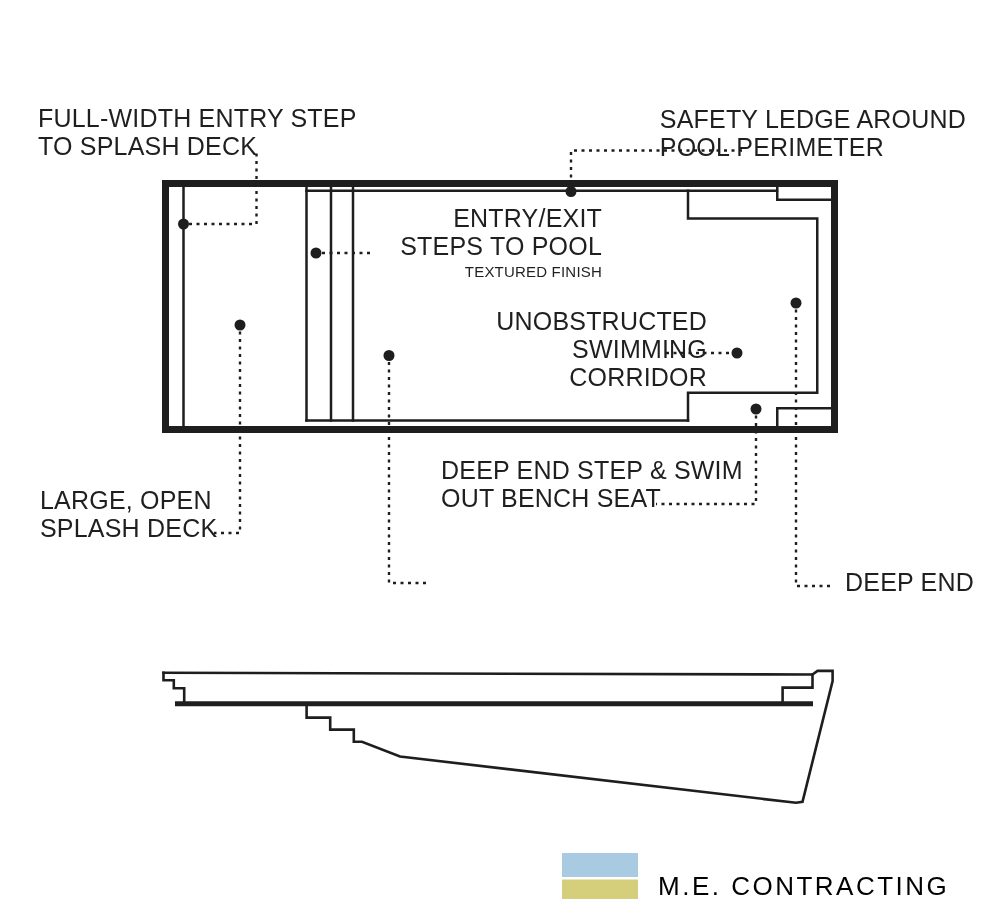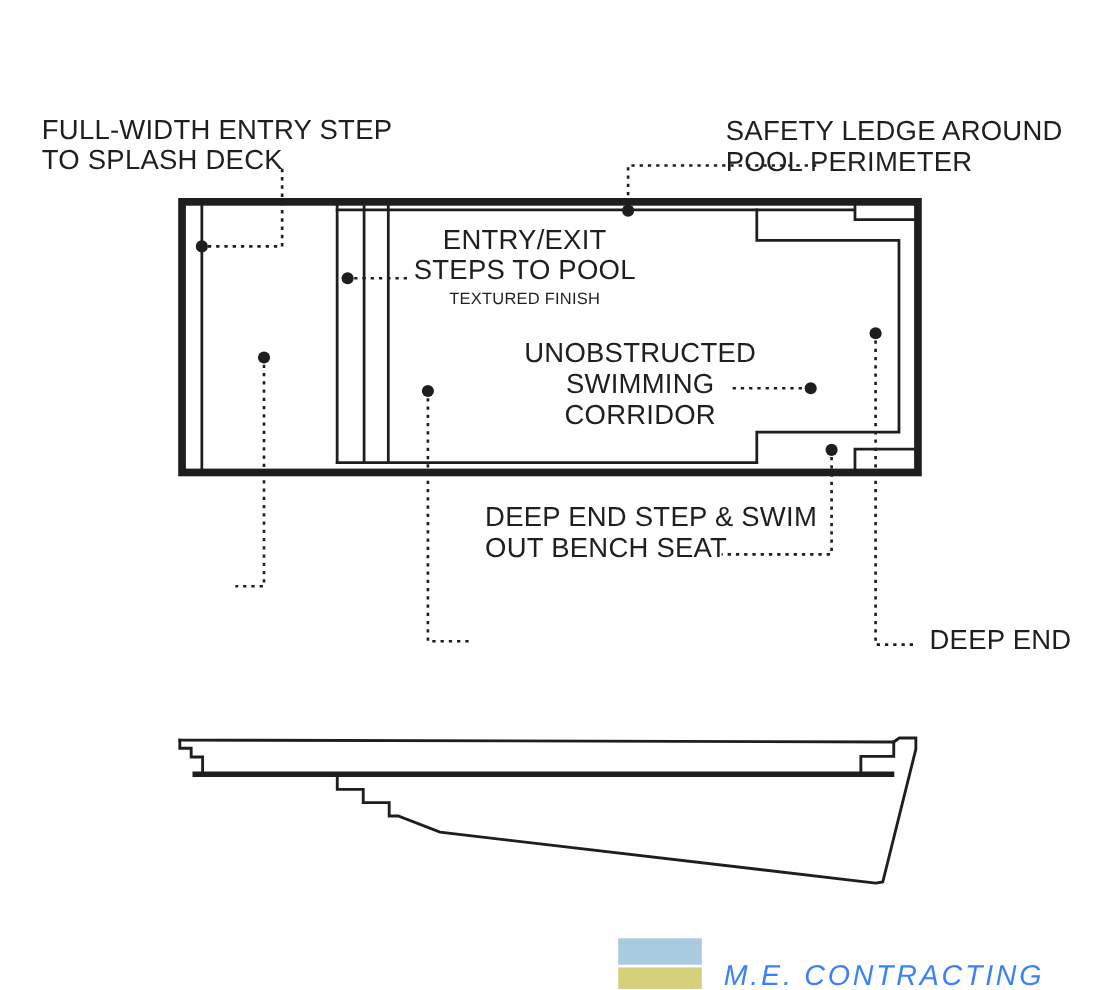--- a/index.html
+++ b/index.html
@@ -13,21 +13,21 @@
   #linework{position:absolute;left:0;top:0;}
   .lbl{
     position:absolute;
     font-size:25px;
     line-height:28px;
     color:#1f1f1f;
     letter-spacing:0.2px;
     white-space:pre-line;
     font-weight:400;
   }
-  .lbl.center{text-align:center;}
+  .lbl.center{text-align:right;}
   .lbl.right{text-align:left;}
   .lbl.small{font-size:15px;line-height:18px;letter-spacing:0.2px;}
   #brand-text{
     position:absolute;
     left:658px;top:871px;
     font-size:26px;
     line-height:30px;
     letter-spacing:2.5px;
     font-weight:400;
     white-space:nowrap;
@@ -107,19 +107,21 @@
 
   <div class="lbl center" style="left:457px;top:307px;width:250px;">UNOBSTRUCTED
 SWIMMING
 CORRIDOR</div>
 
   <div class="lbl center small" style="left:352px;top:263px;width:250px;">TEXTURED FINISH</div>
 
   <div class="lbl" style="left:441px;top:456px;">DEEP END STEP &amp; SWIM
 OUT BENCH SEAT</div>
 
+  <div class="lbl" style="left:40px;top:486px;">LARGE, OPEN
+SPLASH DECK</div>
 
 
   <div class="lbl" style="left:845px;top:568px;">DEEP END</div>
 
-  <div id="brand-text" style="color: #3b82f6; font-style: italic;">M.E. CONTRACTING</div>
+  <div id="brand-text" style="color: #000000;">M.E. CONTRACTING</div>
 
 </div>
 
 </body></html>

